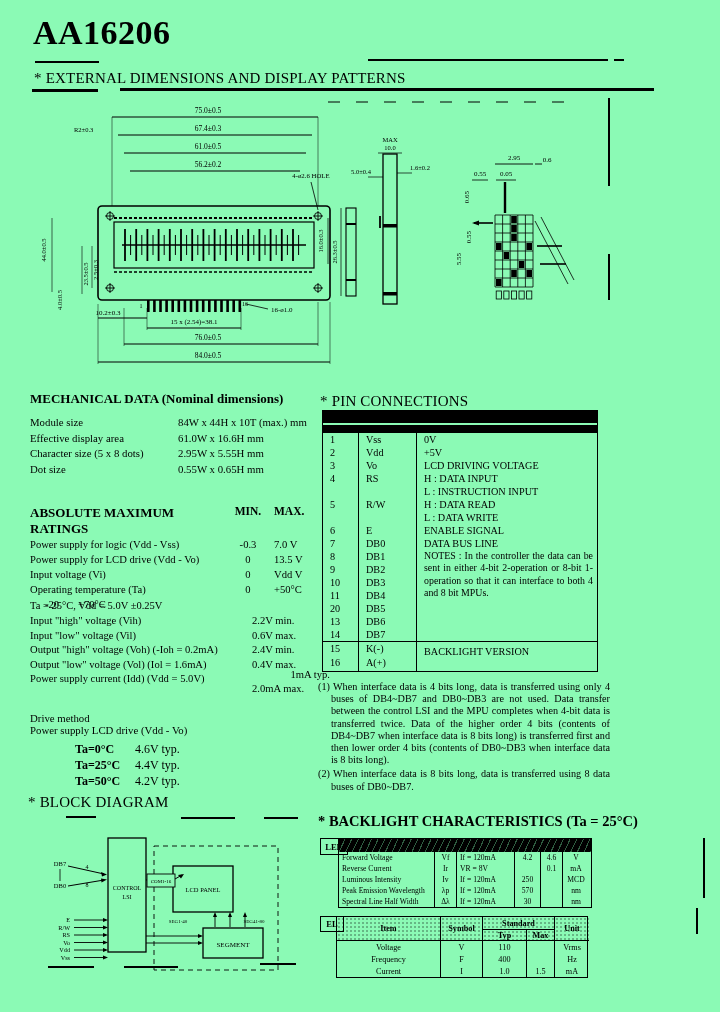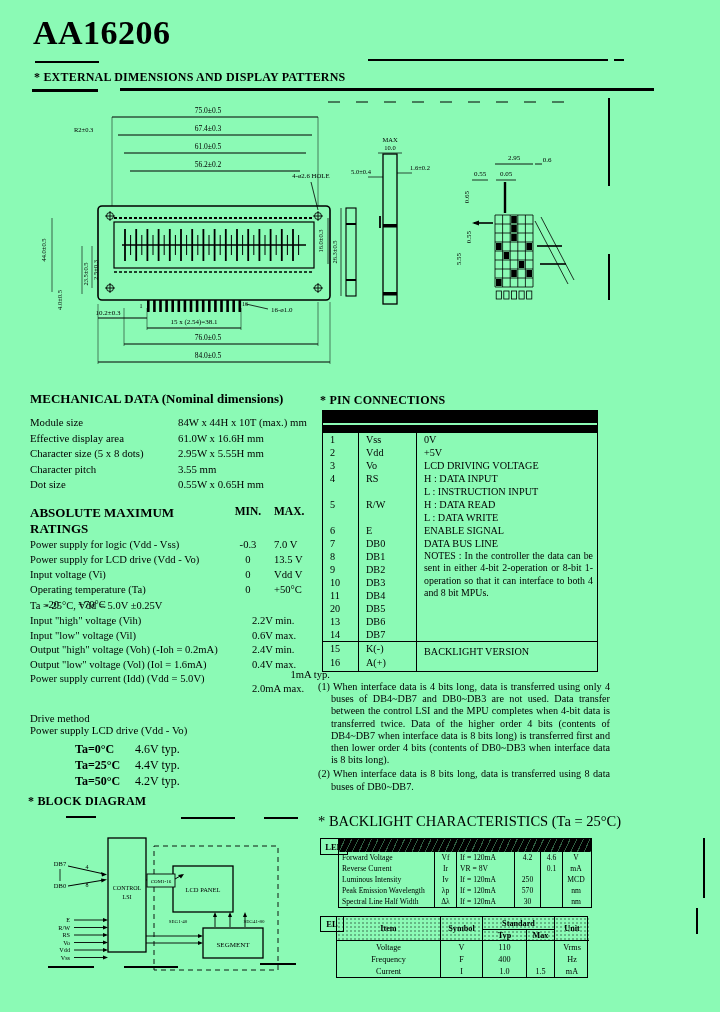--- a/index.html
+++ b/index.html
@@ -1,21 +1,21 @@
 <!DOCTYPE html>
 <html><head>
 <meta charset="utf-8">
 <style>
   html,body{margin:0;padding:0}
   body{width:720px;height:1012px;position:relative;background:#8BFAB5;
        font-family:"Liberation Serif","DejaVu Serif",serif;color:#000;overflow:hidden}
   .abs{position:absolute}
   .art{position:absolute;background:#000}
   .h1{font-weight:bold;font-size:34px;letter-spacing:.5px;line-height:1}
-  .h2{font-weight:bold;font-size:12px;letter-spacing:.2px}
+  .h2{font-weight:normal;font-size:15px;letter-spacing:.2px}
   .sect{font-weight:bold;font-size:13px}
   
   .mrow{font-size:10.8px;height:15.6px;white-space:nowrap}
   .ml{display:inline-block;width:148px}
   
   .rhead{font-weight:bold;font-size:11.5px}
   .rrow{display:flex;font-size:10.6px;height:15px;white-space:nowrap}
   .rl{width:196px}.rmin{width:44px;text-align:center}.rmax{padding-left:4px}
   
   .erow{display:flex;font-size:10.6px;height:14.6px;white-space:nowrap}
@@ -274,21 +274,20 @@
     <line x1="512" y1="168" x2="538" y2="168" stroke="#000" stroke-width="1.6"></line>
   </g>
 </svg>
 
 <div class="abs" style="left:30px;top:391px;width:290px">
   <div class="sect">MECHANICAL DATA (Nominal dimensions)</div>
   <div style="margin-top:9px">
     <div class="mrow"><span class="ml">Module size</span><span>84W x 44H x 10T (max.) mm</span></div>
     <div class="mrow"><span class="ml">Effective display area</span><span>61.0W x 16.6H mm</span></div>
     <div class="mrow"><span class="ml">Character size (5 x 8 dots)</span><span>2.95W x 5.55H mm</span></div>
-    <div class="mrow"><span class="ml">Character pitch</span><span>3.55 mm</span></div>
     <div class="mrow"><span class="ml">Dot size</span><span>0.55W x 0.65H mm</span></div>
   </div>
 </div>
 
 <div class="abs" style="left:30px;top:505px;width:300px">
   <div style="display:flex">
     <span class="sect" style="width:196px">ABSOLUTE MAXIMUM RATINGS</span>
     <span class="rhead" style="width:44px;text-align:center">MIN.</span>
     <span class="rhead" style="padding-left:4px">MAX.</span>
   </div>
@@ -475,21 +474,21 @@
       <div class="blblk bt">BACKLIGHT VERSION</div>
     </div>
   </div>
 </div>
 
 <div class="abs" style="left:318px;top:681px;width:292px">
   <p class="note">(1) When interface data is 4 bits long, data is transferred using only 4 buses of DB4~DB7 and DB0~DB3 are not used. Data transfer between the control LSI and the MPU completes when 4-bit data is transferred twice. Data of the higher order 4 bits (contents of DB4~DB7 when interface data is 8 bits long) is transferred first and then lower order 4 bits (contents of DB0~DB3 when interface data is 8 bits long).</p>
   <p class="note">(2) When interface data is 8 bits long, data is transferred using 8 data buses of DB0~DB7.</p>
 </div>
 
-<div class="abs" style="left:318px;top:813px;font-weight:normal;font-size:14.5px">* BACKLIGHT CHARACTERISTICS (Ta = 25°C)</div>
+<div class="abs" style="left:318px;top:813px;font-weight:bold;font-size:14.5px">* BACKLIGHT CHARACTERISTICS (Ta = 25°C)</div>
 
 <div class="lbl-box" style="left:320px;top:838px;width:26px;height:15px">LED</div>
 <div class="bl-table" style="left:338px;top:838px;width:254px">
   <div class="led-head"></div>
   <div class="led-grid">
     <div class="br">Forward Voltage</div>
     <div class="br tc">Vf</div>
     <div class="br">If = 120mA</div>
     <div class="br tc">4.2</div>
     <div class="br tc">4.6</div>

